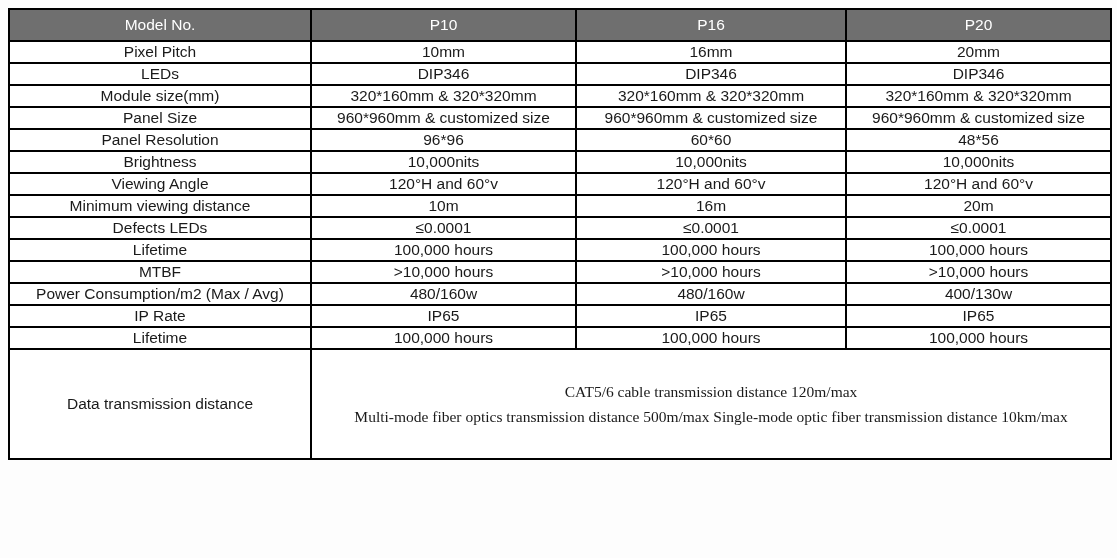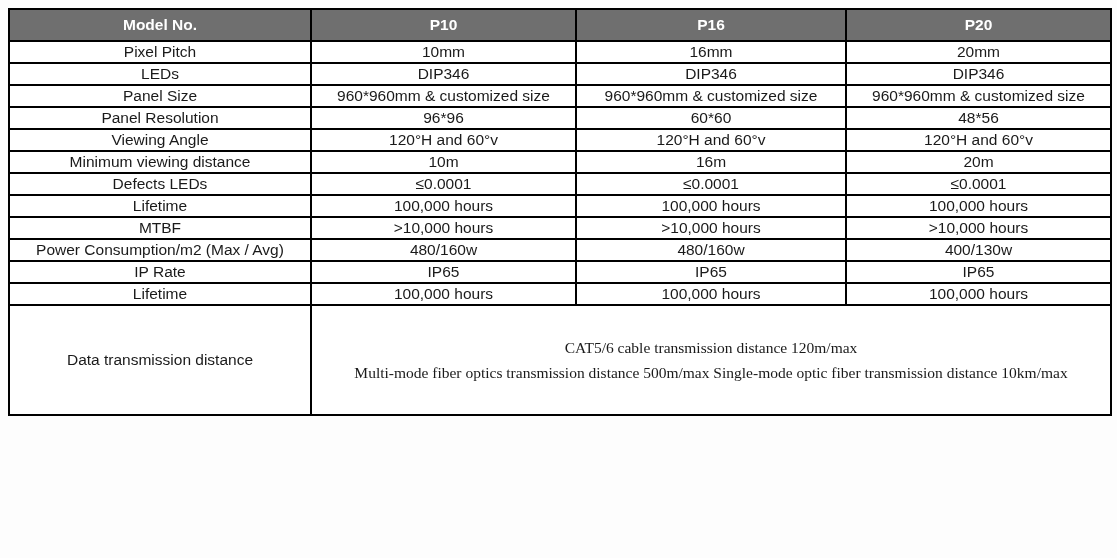--- a/index.html
+++ b/index.html
@@ -32,21 +32,21 @@
     text-align: center;
     vertical-align: middle;
     padding: 0 4px;
     font-size: 15.5px;
     color: var(--body-text);
     overflow: hidden;
   }
   .spec-table thead th {
     background: var(--header-bg);
     color: var(--header-text);
-    font-weight: bold;
+    font-weight: normal;
     height: 32px;
     font-size: 15.5px;
   }
   .spec-table tbody td {
     background: #ffffff;
     height: 22px;
     white-space: nowrap;
   }
   .spec-table td.merged-label {
     height: 110px;
@@ -91,30 +91,42 @@
           <td>16mm</td>
           <td>20mm</td>
         </tr>
         <tr>
           <td>LEDs</td>
           <td>DIP346</td>
           <td>DIP346</td>
           <td>DIP346</td>
         </tr>
         <tr>
+          <td>Module size(mm)</td>
+          <td>320*160mm &amp; 320*320mm</td>
+          <td>320*160mm &amp; 320*320mm</td>
+          <td>320*160mm &amp; 320*320mm</td>
+        </tr>
+        <tr>
           <td>Panel Size</td>
           <td>960*960mm &amp; customized size</td>
           <td>960*960mm &amp; customized size</td>
           <td>960*960mm &amp; customized size</td>
         </tr>
         <tr>
           <td>Panel Resolution</td>
           <td>96*96</td>
           <td>60*60</td>
           <td>48*56</td>
+        </tr>
+        <tr>
+          <td>Brightness</td>
+          <td>10,000nits</td>
+          <td>10,000nits</td>
+          <td>10,000nits</td>
         </tr>
         <tr>
           <td>Viewing Angle</td>
           <td>120°H and 60°v</td>
           <td>120°H and 60°v</td>
           <td>120°H and 60°v</td>
         </tr>
         <tr>
           <td>Minimum viewing distance</td>
           <td>10m</td>

